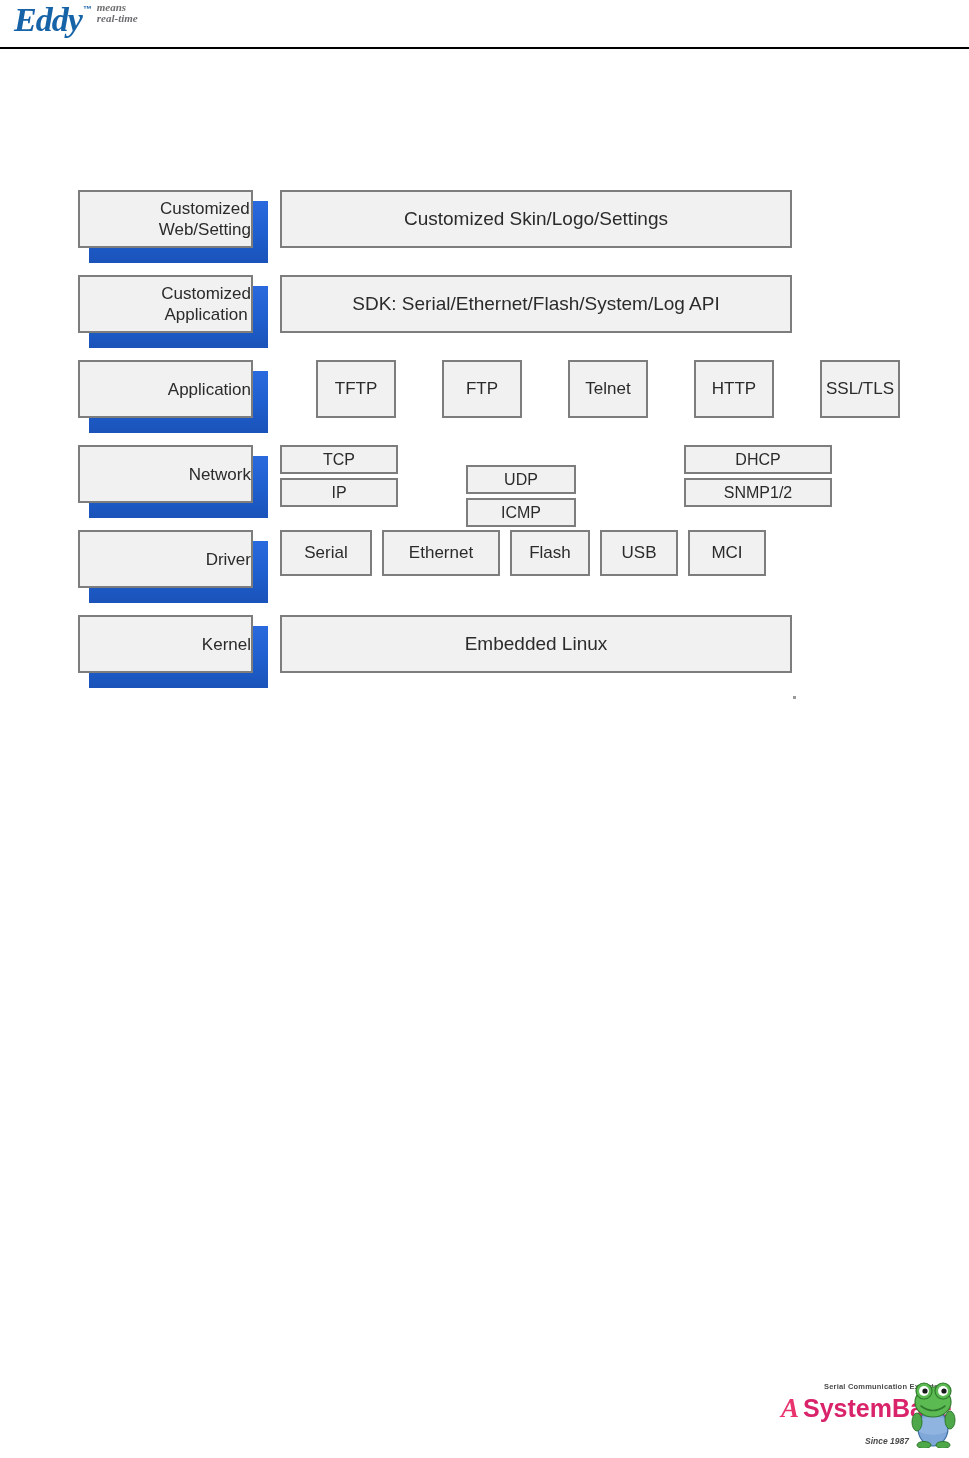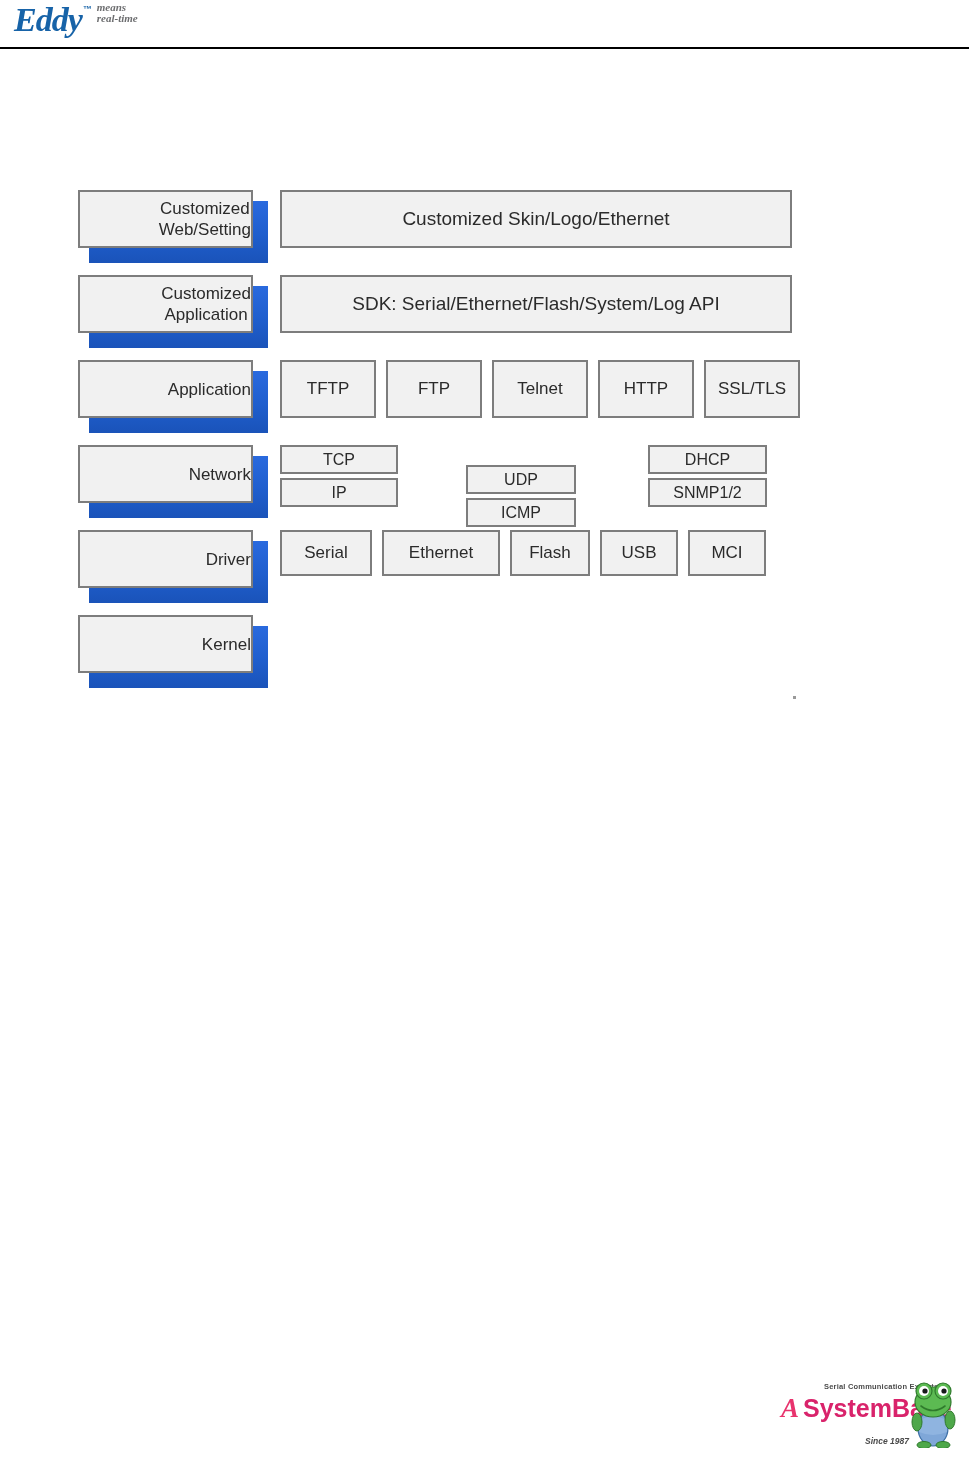--- a/index.html
+++ b/index.html
@@ -128,39 +128,40 @@
     width: 512px;
     height: 58px;
     font-size: 19px;
   }
   .row-flex {
     display: flex;
     align-items: flex-start;
     gap: 10px;
   }
   .app-box {
-    width: 96px;
+    width: 80px;
     height: 58px;
+    margin-left: 36px;
   }
   
   .net-group {
     display: flex;
     flex-direction: column;
     gap: 4px;
   }
   .net-box {
     height: 29px;
     font-size: 16px;
   }
   .net-col-gap-a { margin-left: 0px; }
   .net-col-gap-b { margin-left: 58px; margin-top: 20px; }
   .net-col-gap-c { margin-left: 62px; }
   .net-w-a { width: 118px; }
   .net-w-b { width: 110px; }
-  .net-w-c { width: 119px; }
+  .net-w-c { width: 148px; margin-left: 36px; }
 
   .drv-box { height: 46px; }
   .drv-serial   { width: 92px; }
   .drv-ethernet { width: 118px; }
   .drv-flash    { width: 80px; }
   .drv-usb      { width: 78px; }
   .drv-mci      { width: 78px; }
 
   #artifact-dot {
     position: absolute;
@@ -240,21 +241,21 @@
     <div class="layer-label-wrap">
       <div class="layer-shadow"></div>
       <div class="layer-label">
         <span>
           <span>Customized</span><br>
           <span>Web/Setting</span>
         </span>
       </div>
     </div>
     <div class="layer-content">
-      <div class="box wide-bar">Customized Skin/Logo/Ethernet</div>
+      <div class="box wide-bar">Customized Skin/Logo/Settings</div>
     </div>
   </div>
 
   <div class="stack-row">
     <div class="layer-label-wrap">
       <div class="layer-shadow"></div>
       <div class="layer-label">
         <span>
           <span>Customized</span><br>
           <span>Application</span>
@@ -327,20 +328,23 @@
     </div>
   </div>
 
   <div class="stack-row">
     <div class="layer-label-wrap">
       <div class="layer-shadow"></div>
       <div class="layer-label">
         <span>Kernel</span>
       </div>
     </div>
+    <div class="layer-content">
+      <div class="box wide-bar">Embedded Linux</div>
+    </div>
   </div>
 
 </div>
 <div id="artifact-dot"></div>
 
 <div id="footer-logo">
   <div class="sb-slogan">Serial Communication Experts</div>
   <div class="sb-mark">A</div>
   <div class="sb-name">SystemBase</div>
   <div class="sb-since">Since 1987</div>

